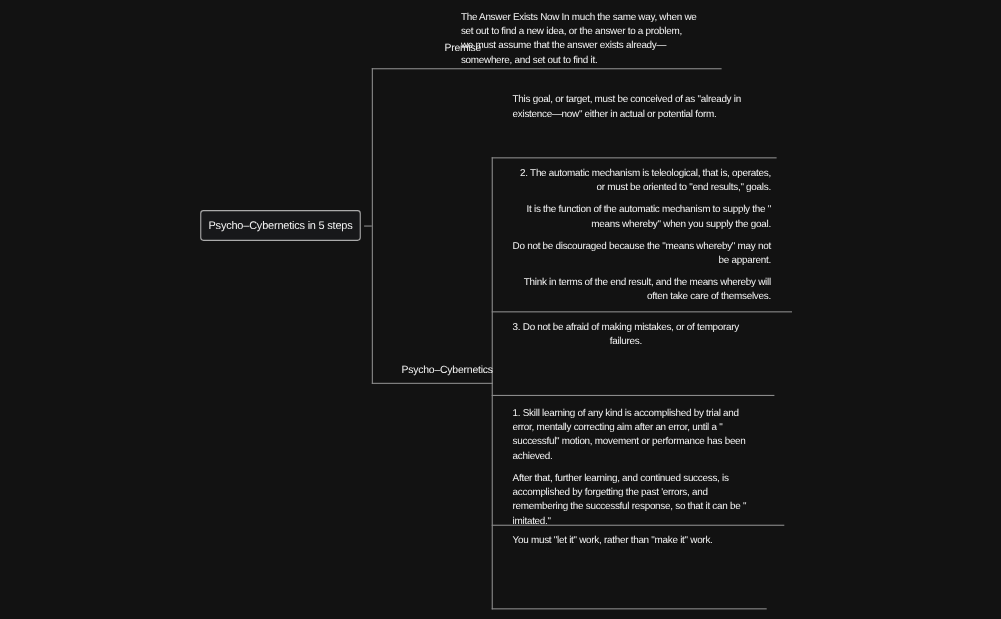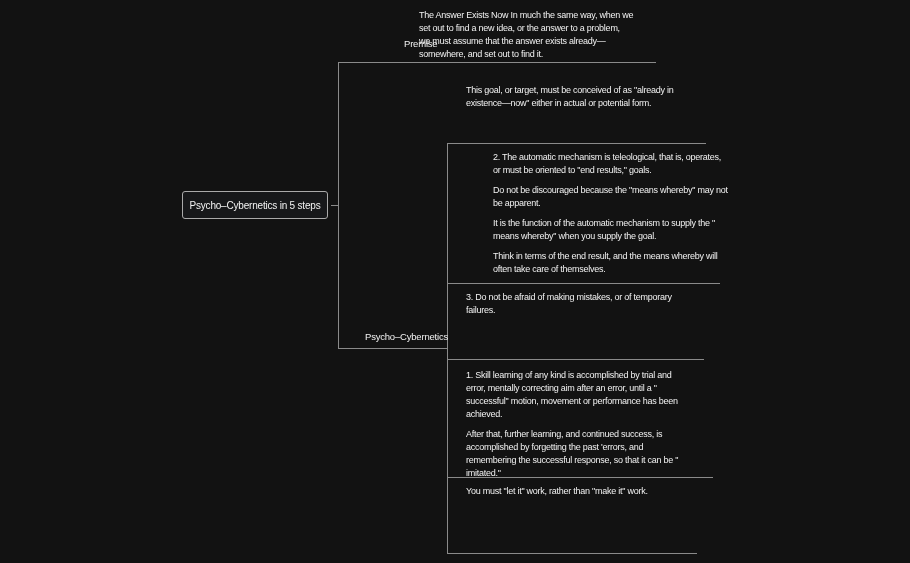--- a/index.html
+++ b/index.html
@@ -84,26 +84,26 @@
   <div class="node-text" id="premise-text"><p>The Answer Exists Now In much the same way, when we
 set out to find a new idea, or the answer to a problem,
 we must assume that the answer exists already—
 somewhere, and set out to find it.</p></div>
 
   <div class="branch-label" id="pc-label">Psycho–Cybernetics</div>
 
   <div id="steps">
       <div class="node-text step-node" style="top: 84px; left: 466px;"><p>This goal, or target, must be conceived of as "already in
 existence—now" either in actual or potential form.</p></div>
-      <div class="node-text step-node" style="top: 151px; left: 493px;"><p>2. The automatic mechanism is teleological, that is, operates,
-or must be oriented to "end results," goals.</p><p>Do not be discouraged because the "means whereby" may not
-be apparent.</p><p>It is the function of the automatic mechanism to supply the "
-means whereby" when you supply the goal.</p><p>Think in terms of the end result, and the means whereby will
+      <div class="node-text step-node" style="top: 151px; left: 466px; text-align: right;"><p>2. The automatic mechanism is teleological, that is, operates,
+or must be oriented to "end results," goals.</p><p>It is the function of the automatic mechanism to supply the "
+means whereby" when you supply the goal.</p><p>Do not be discouraged because the "means whereby" may not
+be apparent.</p><p>Think in terms of the end result, and the means whereby will
 often take care of themselves.</p></div>
-      <div class="node-text step-node" style="top: 291px; left: 466px;"><p>3. Do not be afraid of making mistakes, or of temporary
+      <div class="node-text step-node" style="top: 291px; left: 466px; text-align: center;"><p>3. Do not be afraid of making mistakes, or of temporary
 failures.</p></div>
       <div class="node-text step-node" style="top: 369px; left: 466px;"><p>1. Skill learning of any kind is accomplished by trial and
 error, mentally correcting aim after an error, until a "
 successful" motion, movement or performance has been
 achieved.</p><p>After that, further learning, and continued success, is
 accomplished by forgetting the past 'errors, and
 remembering the successful response, so that it can be "
 imitated."</p></div>
       <div class="node-text step-node" style="top: 485px; left: 466px;"><p>You must "let it" work, rather than "make it" work.</p></div>
     </div>

